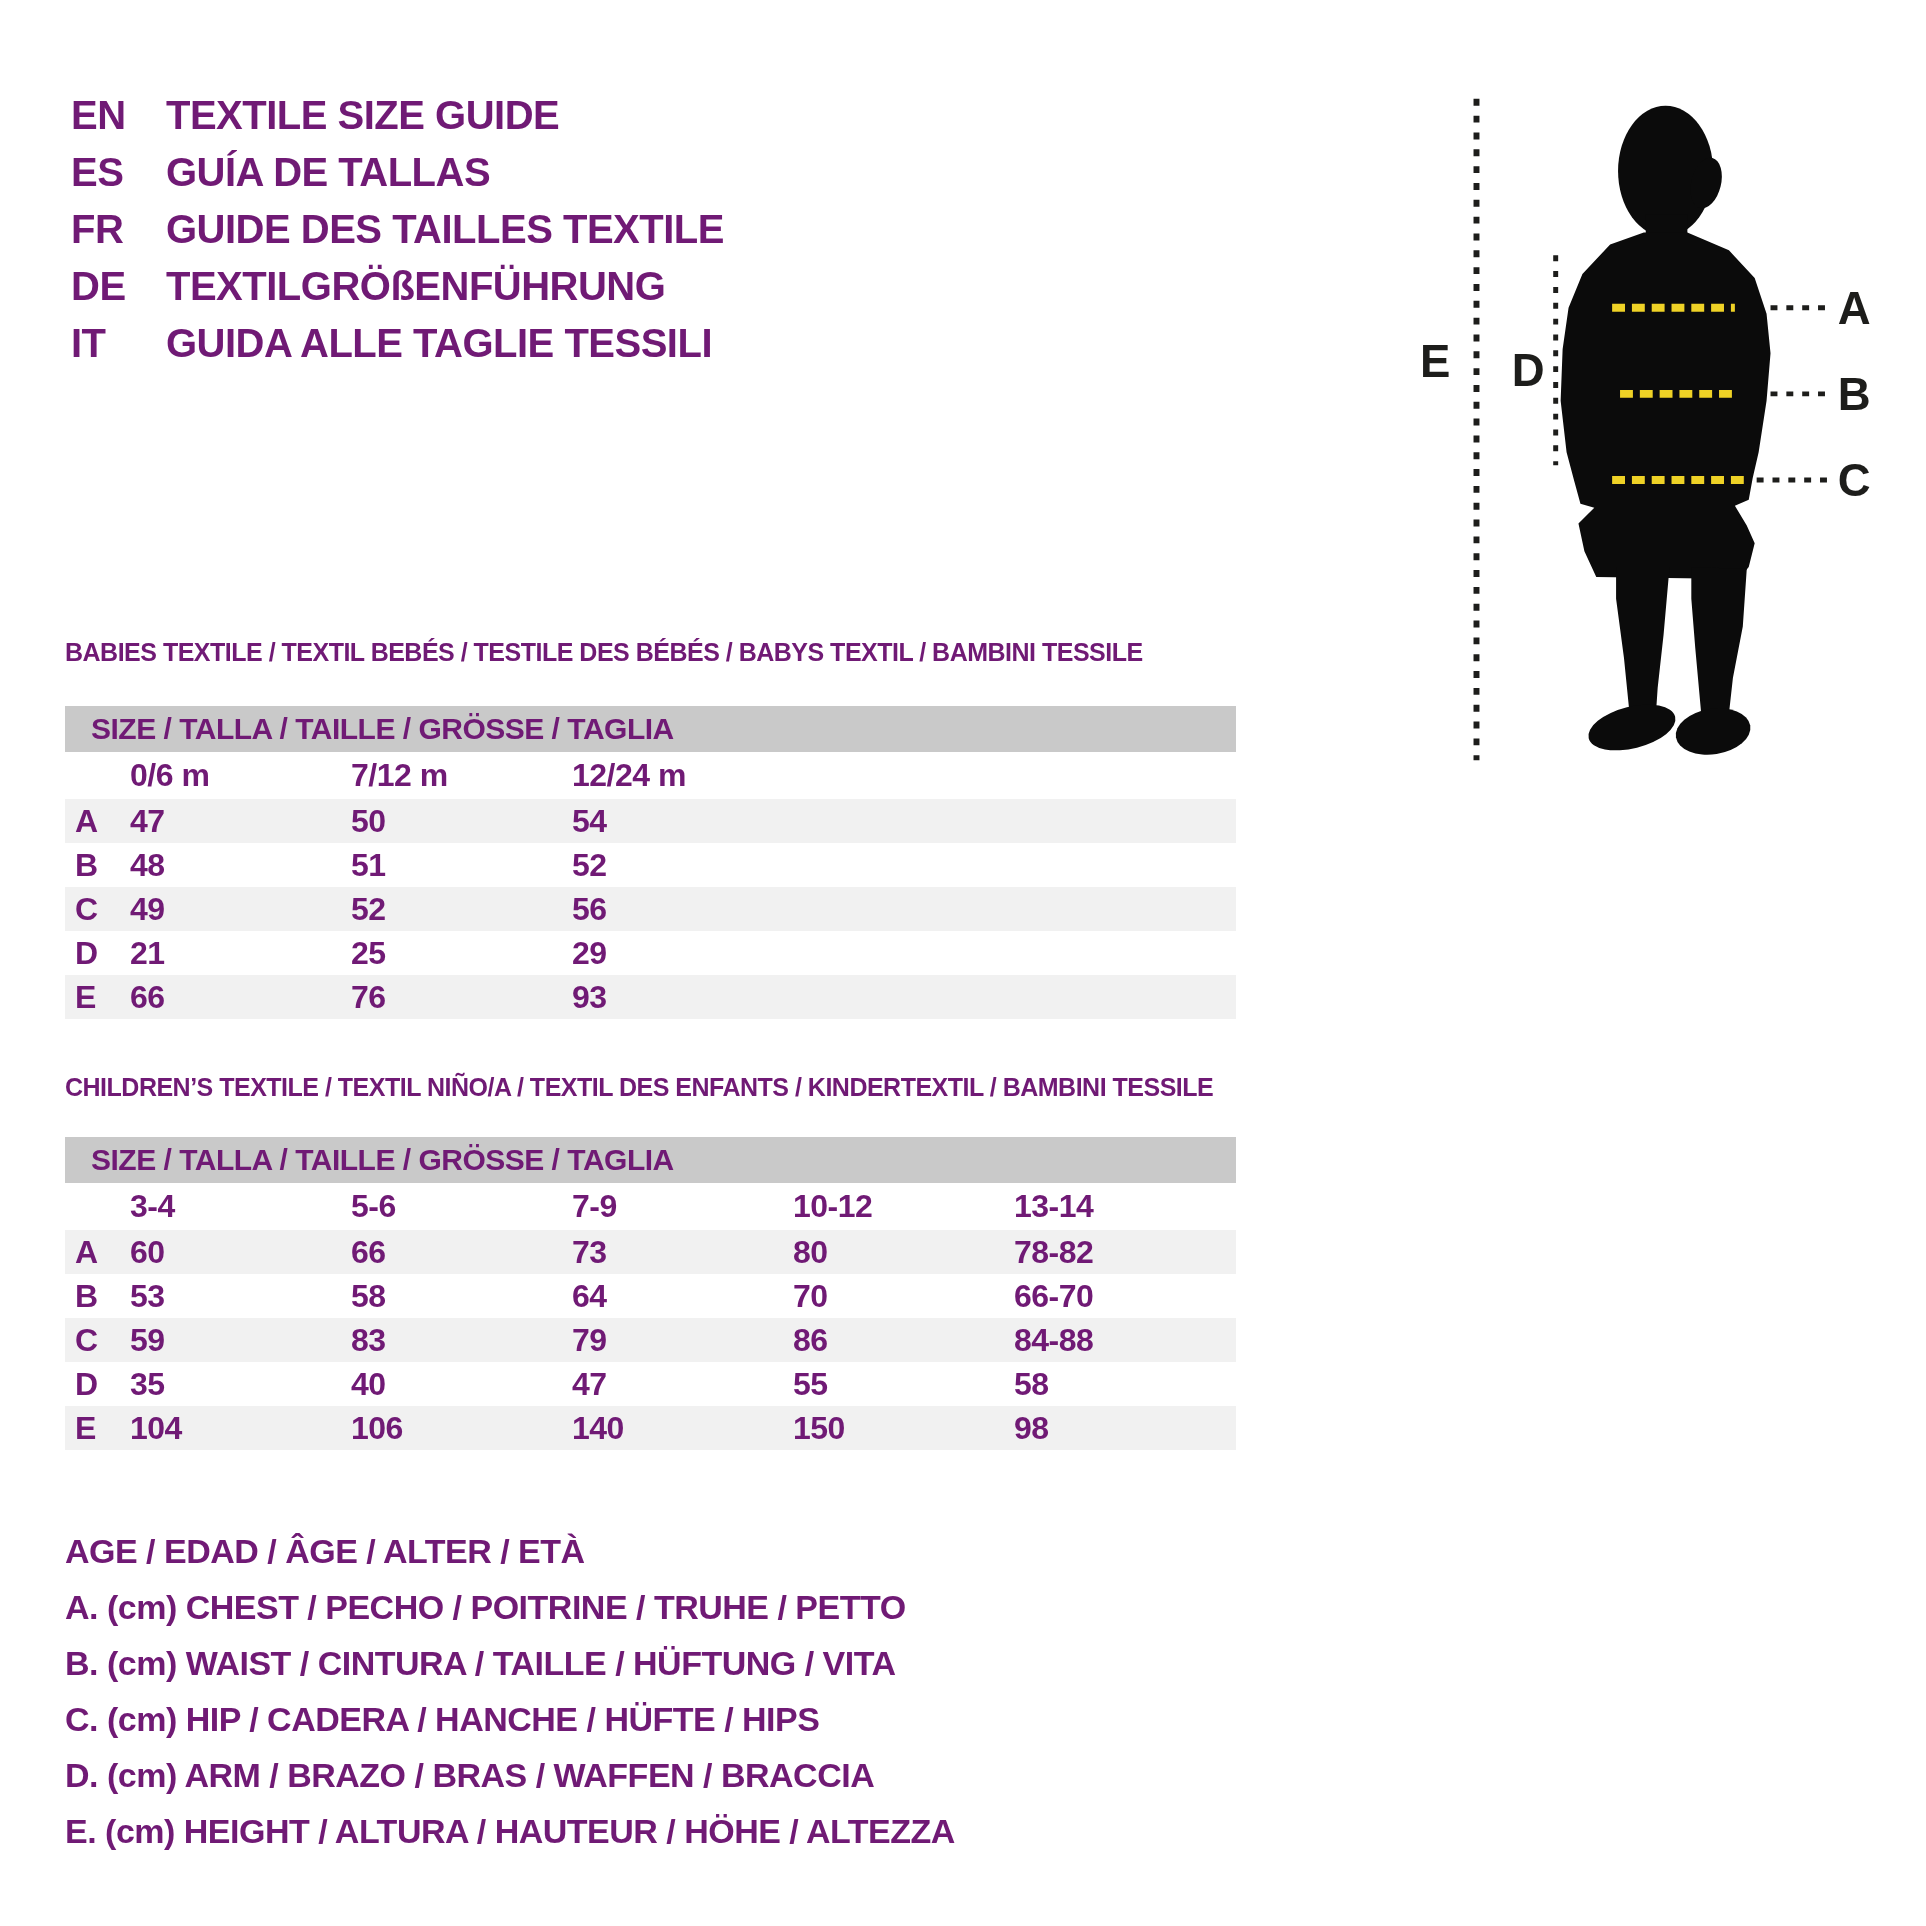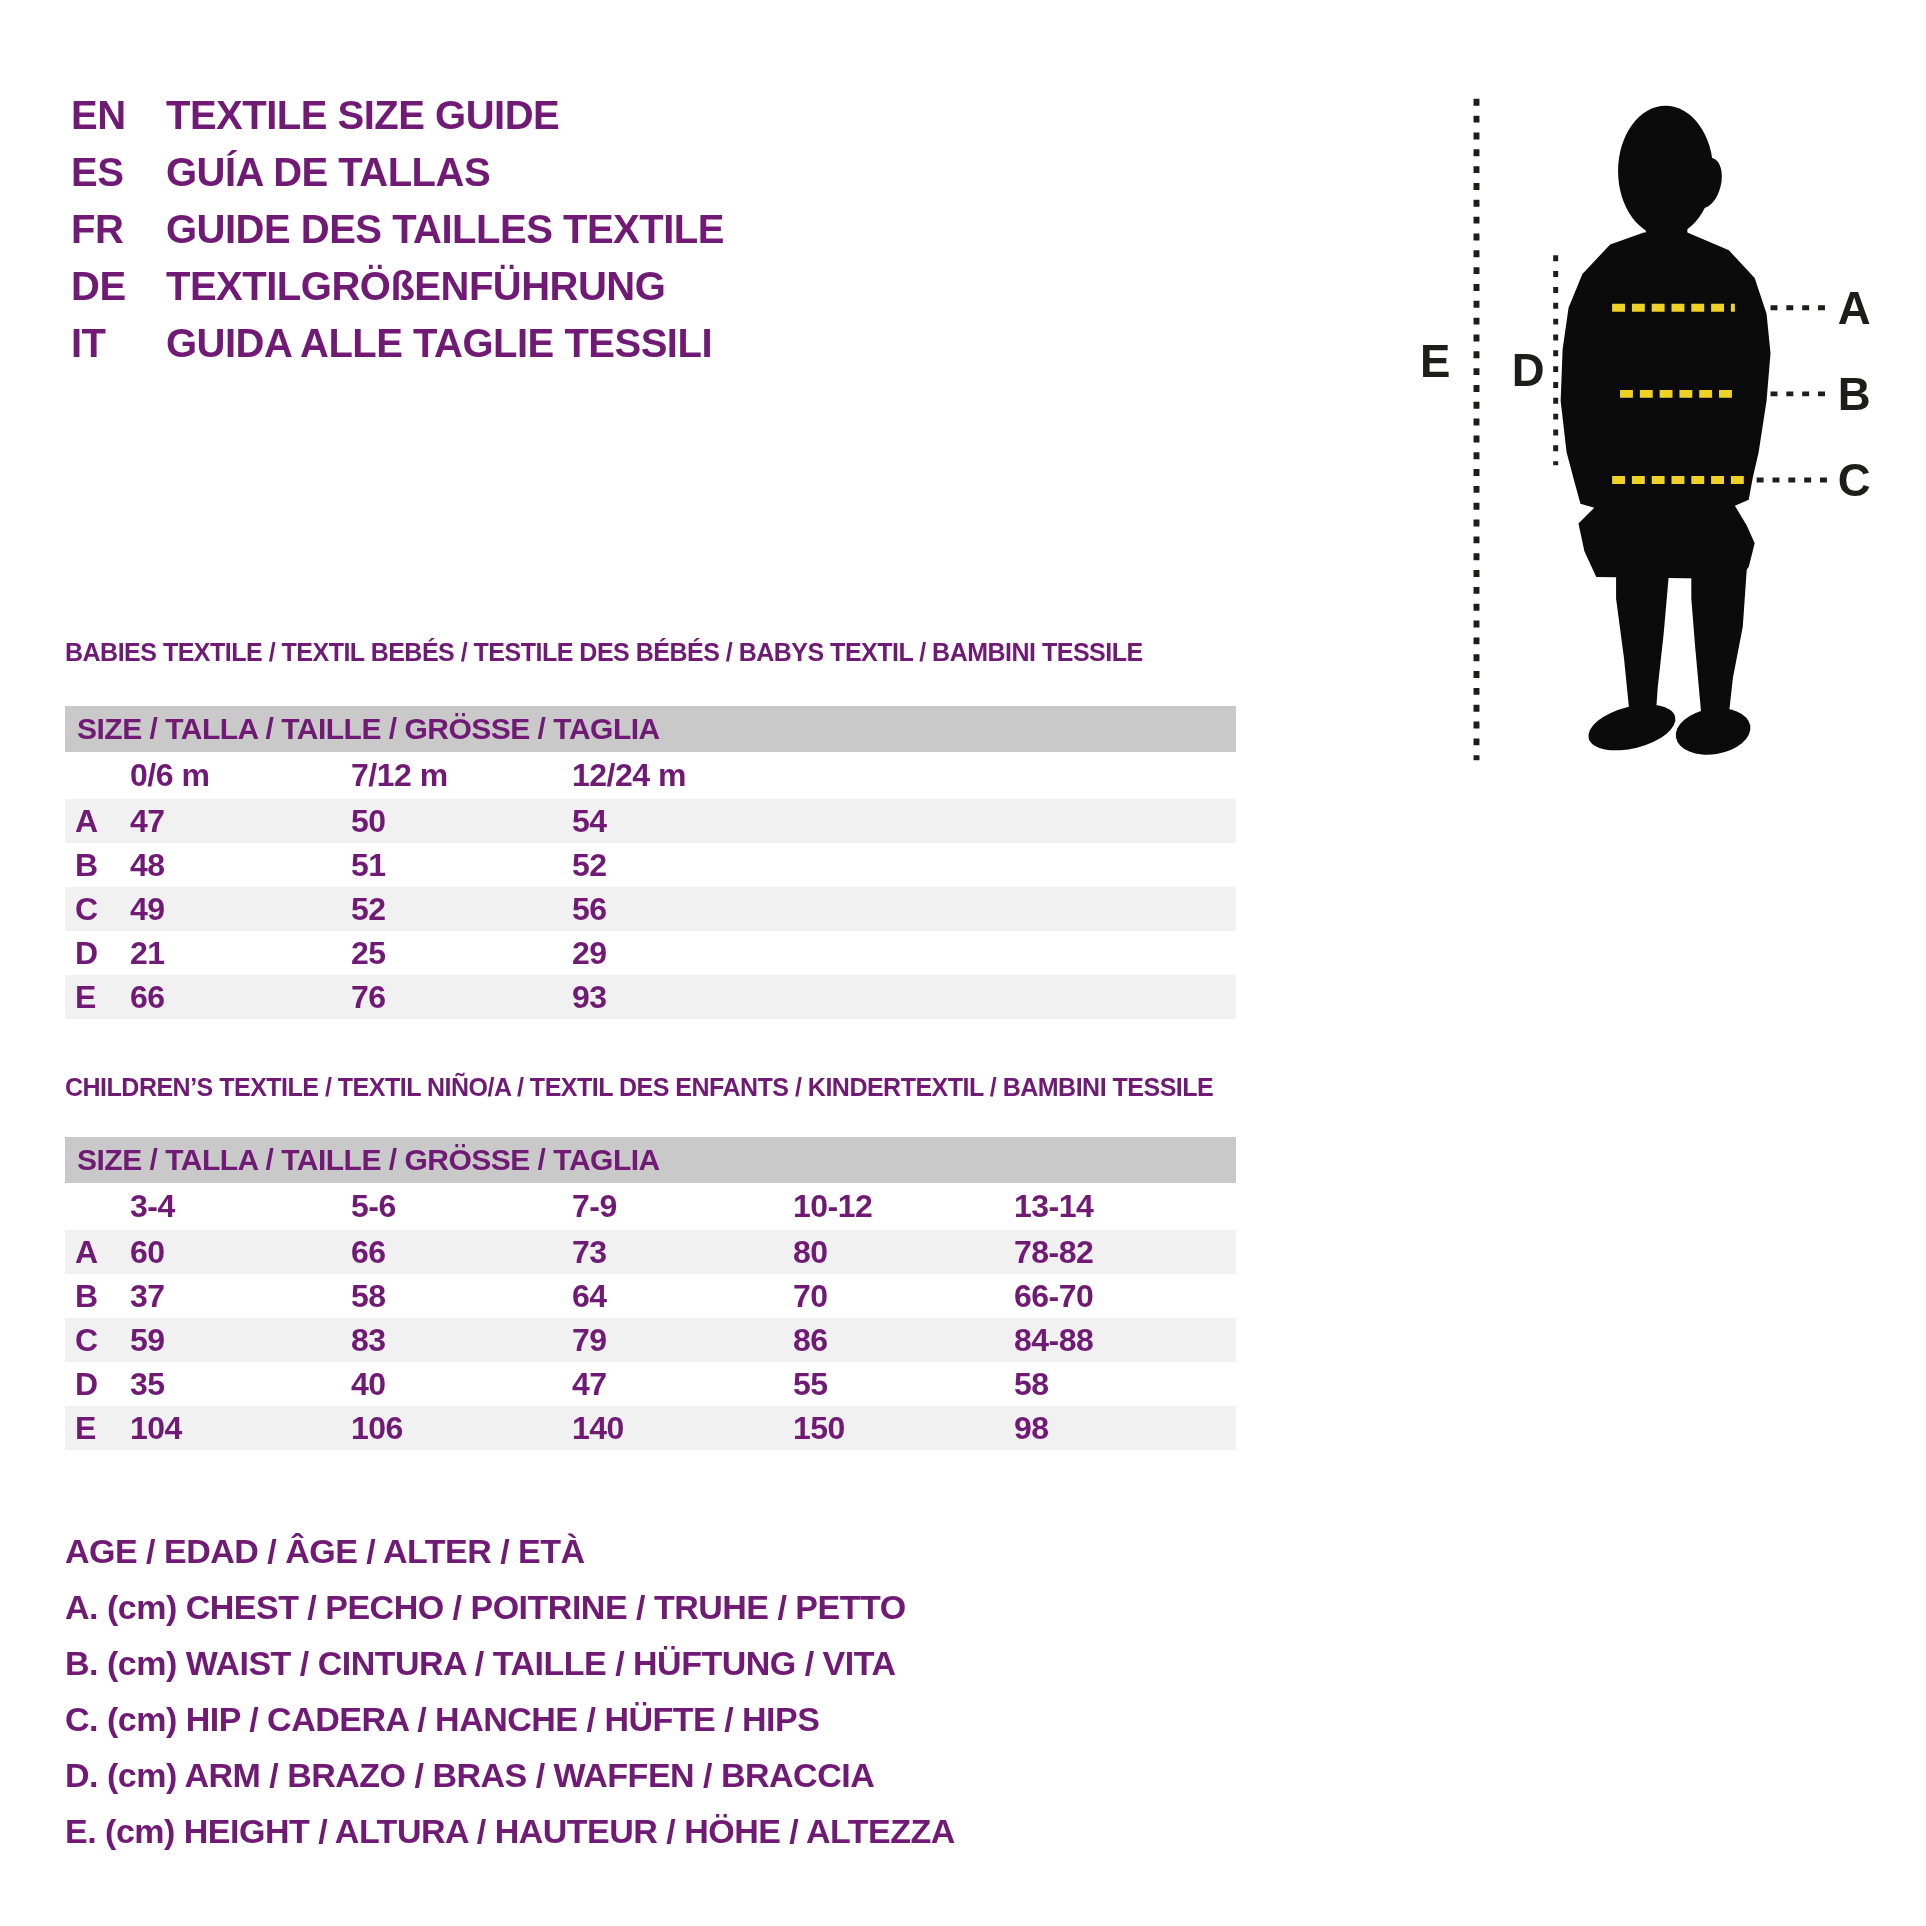--- a/index.html
+++ b/index.html
@@ -11,21 +11,21 @@
   .abs{position:absolute;}
   
   .lang-block{left:71px;top:87px;}
   .lang-row{display:flex;align-items:center;height:57px;}
   .lang-code{width:95px;font-size:40px;font-weight:700;}
   .lang-title{font-size:40px;font-weight:700;white-space:nowrap;}
   
   .section-heading{font-size:25px;font-weight:700;white-space:nowrap;}
   
   .size-table{width:1171px;}
-  .size-bar{height:46px;background:#c9c9c9;display:flex;align-items:center;padding-left:12px;box-sizing:border-box;
+  .size-bar{height:46px;background:#c9c9c9;display:flex;align-items:center;padding-left:26px;box-sizing:border-box;
             font-size:30px;font-weight:700;}
   .trow{display:flex;height:44px;align-items:center;}
   .trow.thead{height:47px;}
   .trow.stripe{background:#f1f1f1;}
   .tlabel{width:65px;padding-left:10px;box-sizing:border-box;font-size:32px;font-weight:700;}
   .tcell{width:221px;text-align:left;font-size:32px;font-weight:700;}
   
   .legend-block{left:65px;top:1523px;}
   .legend-line{font-size:34px;font-weight:700;height:56px;line-height:56px;white-space:nowrap;}
   
@@ -163,21 +163,21 @@
     <div class="trow stripe">
       <div class="tlabel">A</div>
       <div class="tcell">60</div>
       <div class="tcell">66</div>
       <div class="tcell">73</div>
       <div class="tcell">80</div>
       <div class="tcell">78-82</div>
     </div>
     <div class="trow">
       <div class="tlabel">B</div>
-      <div class="tcell">37</div>
+      <div class="tcell">53</div>
       <div class="tcell">58</div>
       <div class="tcell">64</div>
       <div class="tcell">70</div>
       <div class="tcell">66-70</div>
     </div>
     <div class="trow stripe">
       <div class="tlabel">C</div>
       <div class="tcell">59</div>
       <div class="tcell">83</div>
       <div class="tcell">79</div>

